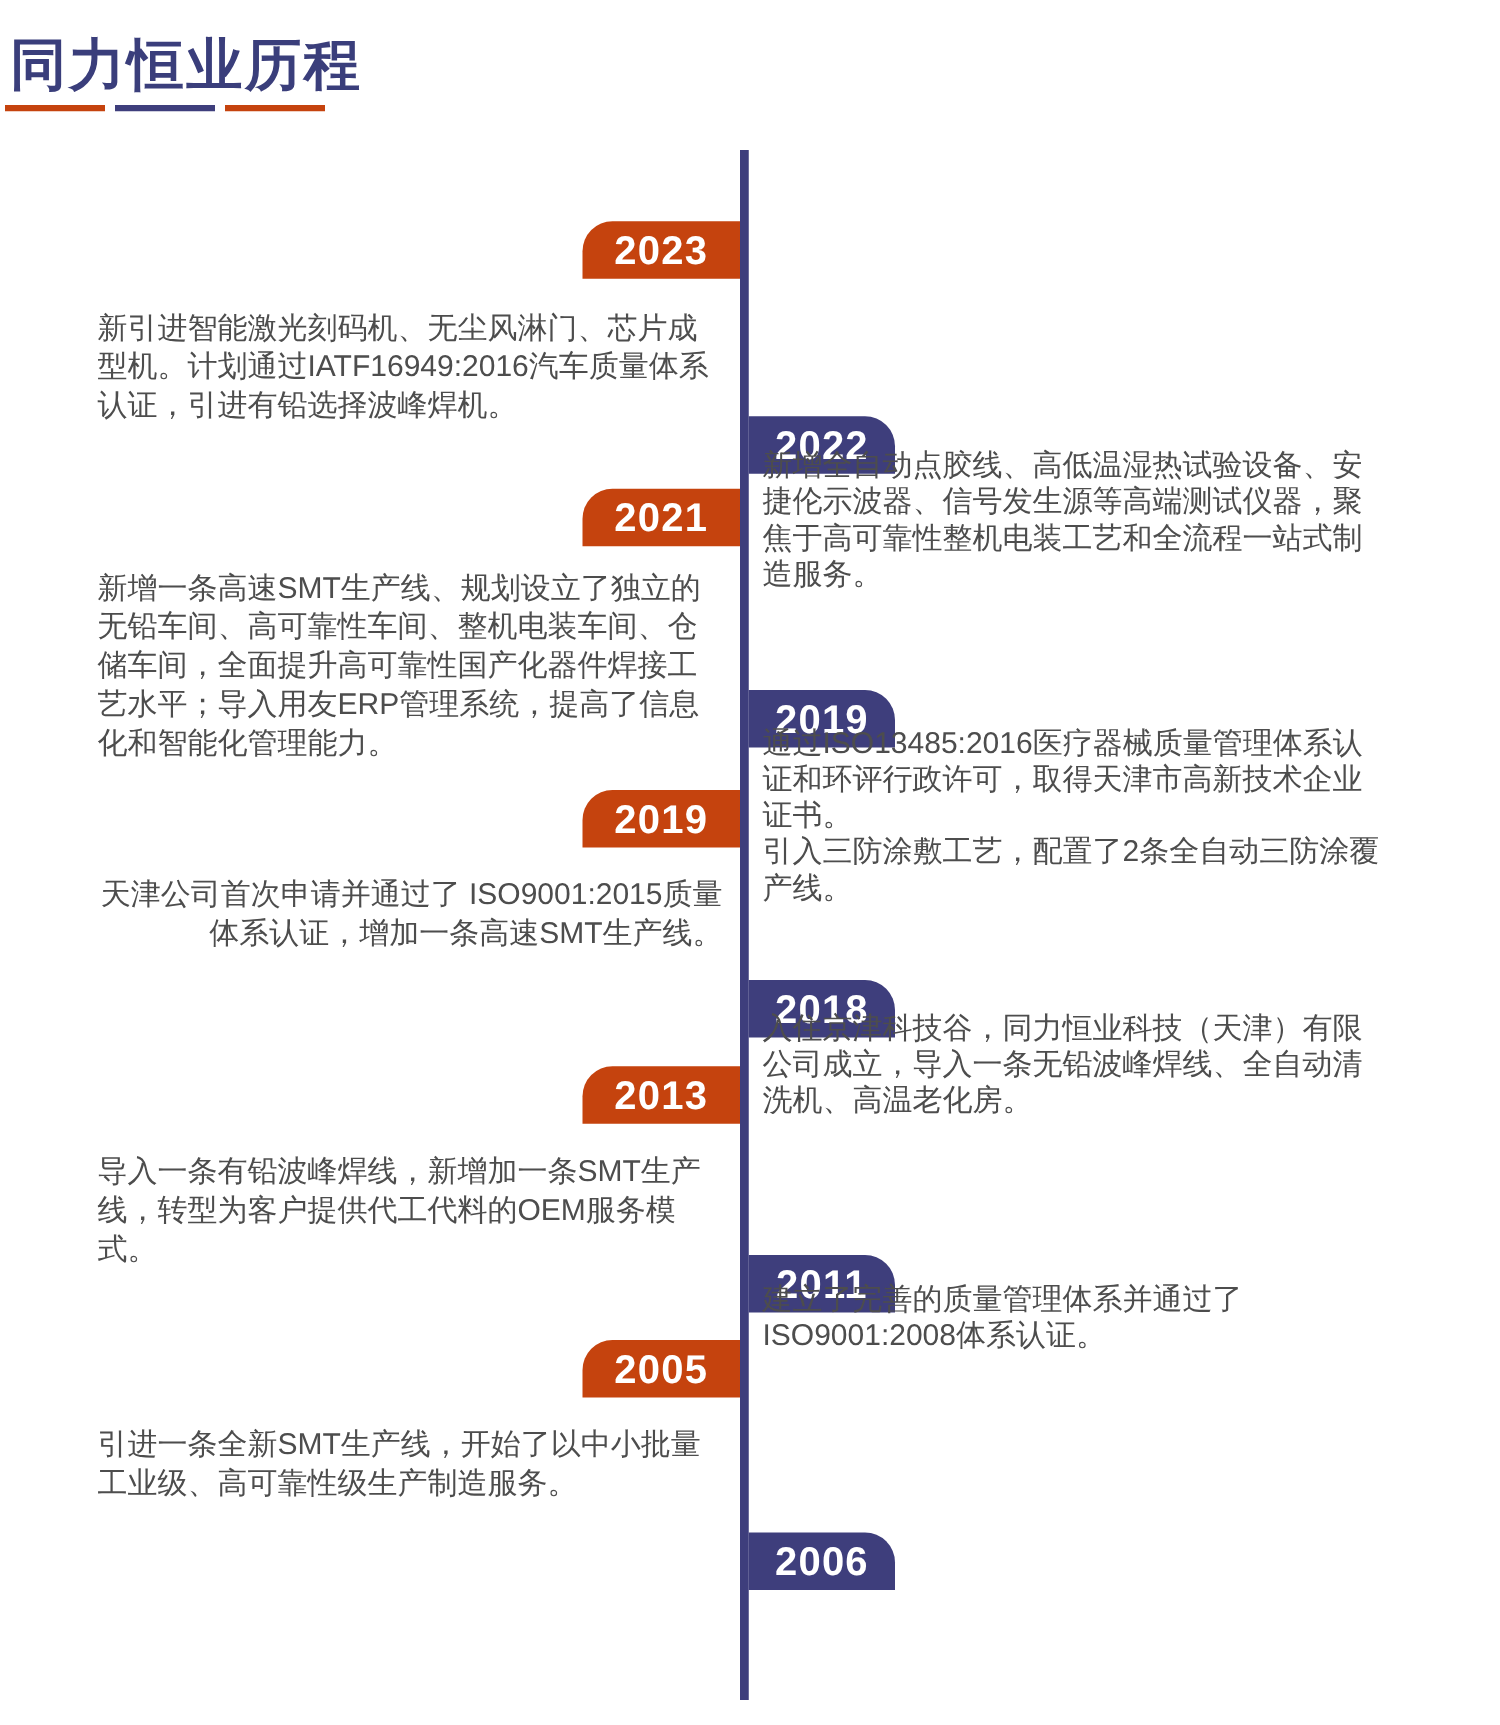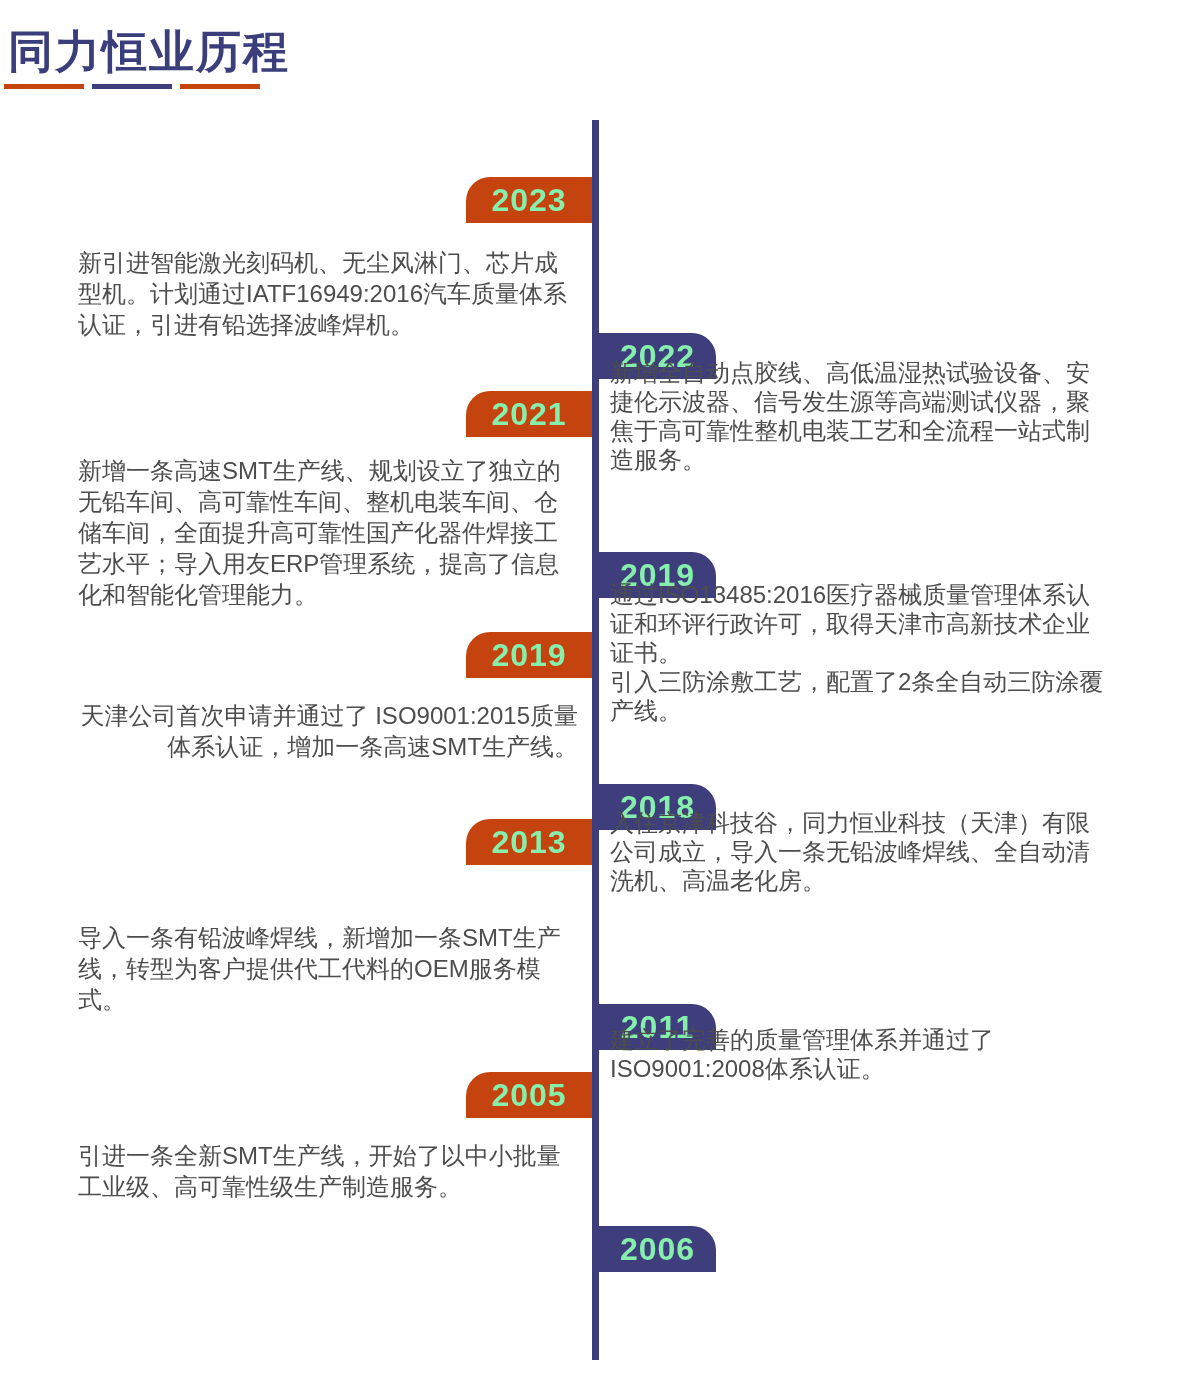--- a/index.html
+++ b/index.html
@@ -45,21 +45,21 @@
     background: var(--purple);
   }
 
   
   .badge {
     position: absolute;
     height: 46px;
     display: flex;
     align-items: center;
     justify-content: center;
-    color: #86efac;
+    color: #ffffff;
     font-size: 32px;
     font-weight: bold;
     letter-spacing: 1px;
   }
   .badge.left {
     left: 466px;
     width: 126px;
     background: var(--orange);
     border-radius: 24px 0 0 0;
   }
@@ -81,21 +81,21 @@
   .mtext.left  { left: 78px;  width: 500px; line-height: 31px; }
   .mtext.right { left: 610px; width: 502px; line-height: 29px; }
 
   
   .b2023 { top: 177px; }  .t2023 { top: 247px; }
   .b2022 { top: 289px; }  .t2022 { top: 358px; }
   .b2021 { top: 391px; }  .t2021 { top: 455px; }
   .b2020 { top: 508px; }  .t2020 { top: 580px; }
   .b2019 { top: 632px; }  .t2019 { top: 700px; text-align: right; }
   .b2018 { top: 740px; }  .t2018 { top: 808px; }
-  .b2013 { top: 819px; text-align: right; }  .t2013 { top: 922px; }
+  .b2013 { top: 853px; text-align: right; }  .t2013 { top: 922px; }
   .b2011 { top: 960px; }  .t2011 { top: 1025px; }
   .b2008 { top: 1072px; } .t2008 { top: 1140px; }
   .b2006 { top: 1182px; } .t2006 { top: 1242px; }
 </style>
 </head>
 <body>
 
 <div id="page">
 
   <div class="page-title">同力恒业历程</div>

